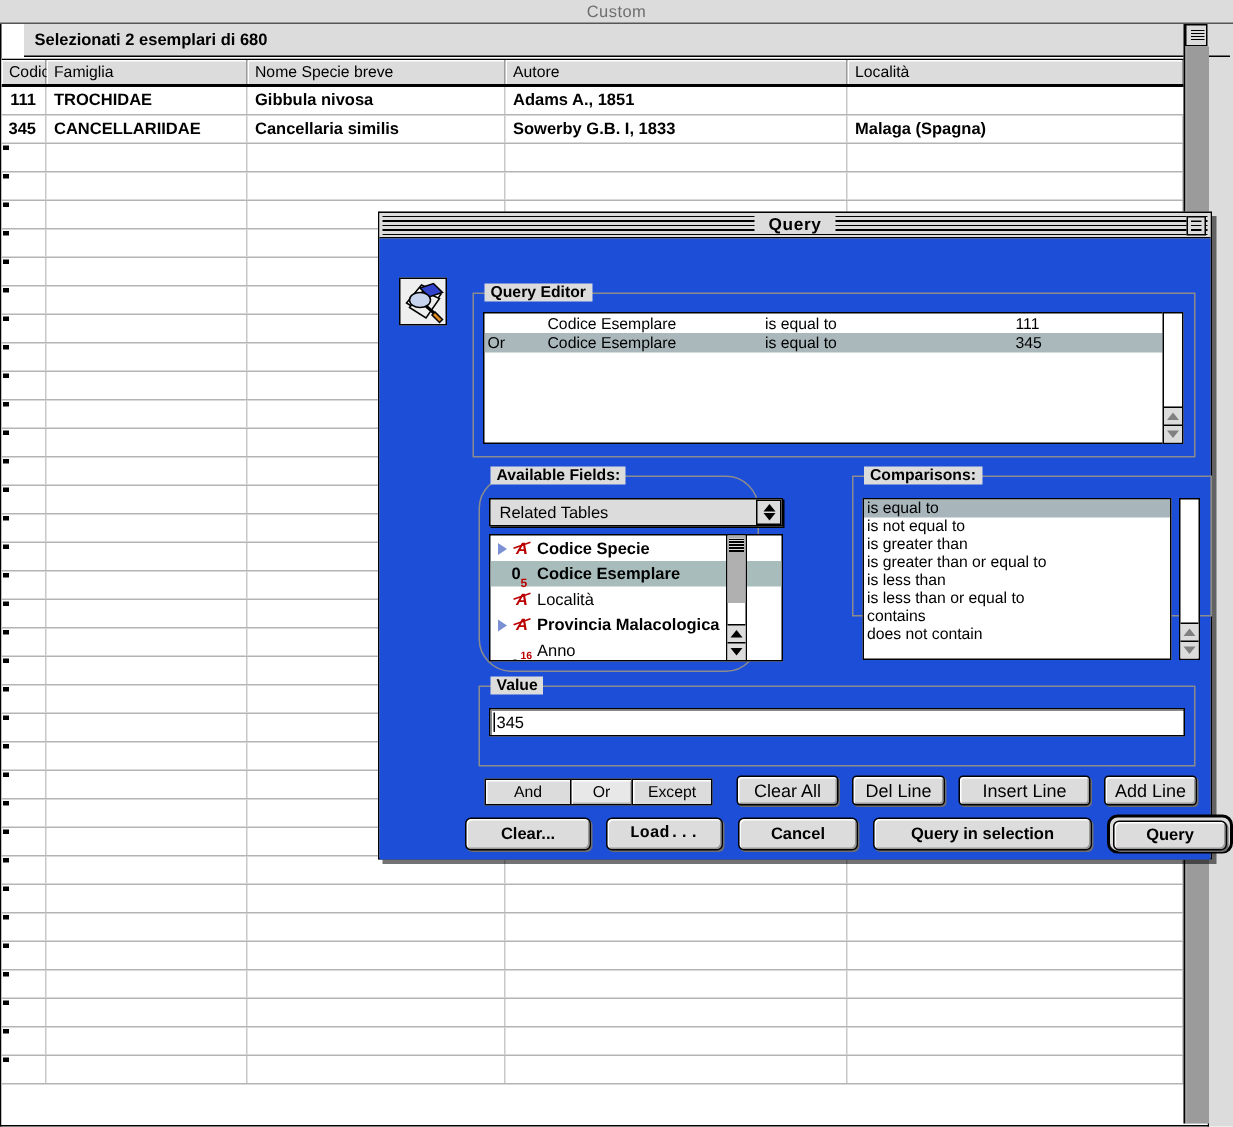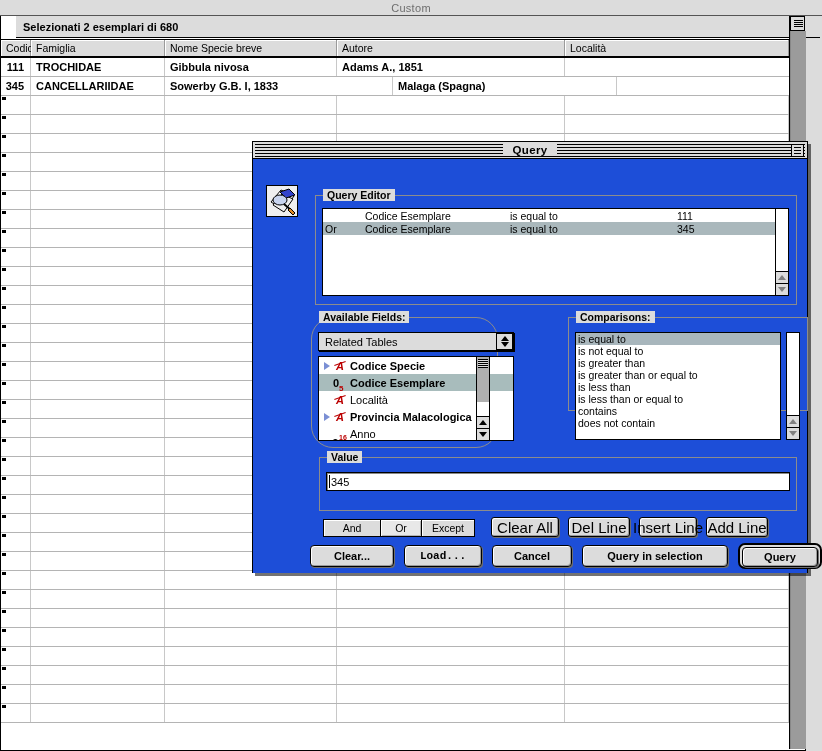--- a/index.html
+++ b/index.html
@@ -121,21 +121,21 @@
   }
 
   
   .grp{position:absolute;border:1px solid #8c8c8c;box-sizing:border-box;}
   .grp>.lg{
     position:absolute;top:-7px;left:7px;background:#dcdcdc;padding:0 4px;
     font-size:10.5px;font-weight:bold;color:#000;white-space:nowrap;
   }
 
   #grp-editor{left:62px;top:36px;width:482px;height:110px;}
-  #grp-fields{left:58px;top:158px;width:187px;height:131px;border-radius:22px;}
+  #grp-fields{left:66px;top:158px;width:187px;height:131px;border-radius:22px;}
   #grp-comp{left:304px;top:158px;width:240px;height:94px;margin-left:11px;}
   #grp-value{left:66px;top:298px;width:478px;height:54px;}
 
   
   #qe-list{
     position:absolute;left:6px;top:12px;width:458px;height:88px;
     background:#fff;border:1px solid #000;box-sizing:border-box;overflow:hidden;
   }
   .qe-row{display:flex;height:13px;align-items:center;font-size:10.5px;color:#000;}
   .qe-row.sel{background:#aab8bc;}
@@ -244,21 +244,21 @@
     background:#fff;border:1px solid #000;box-sizing:border-box;
     box-shadow:inset 1px 1px 0 #888;
     display:flex;align-items:center;
   }
   #value-input .caret{width:1px;height:13px;background:#000;margin-left:2px;}
   #value-input .v{font-size:11px;color:#000;padding-left:1px;}
 
   
   .btn{
     background:#dcdcdc;border:1px solid #000;box-sizing:border-box;
-    font-size:15px;color:#000;display:flex;align-items:center;justify-content:center;
+    font-size:12px;color:#000;display:flex;align-items:center;justify-content:center;
     box-shadow:inset 1px 1px 0 #fff, inset -1px -1px 0 #9a9a9a, 1px 1px 0 #6e6e6e;
     white-space:nowrap;font-family:"Liberation Sans",sans-serif;
   }
   #seg-group{position:absolute;left:70px;top:360px;height:18px;display:flex;}
   #seg-group .seg{
     height:18px;background:#dcdcdc;border:1px solid #000;
     box-sizing:border-box;font-size:10.5px;display:flex;align-items:center;justify-content:center;
     margin-left:-1px;box-shadow:inset 1px 1px 0 #fff;
   }
   #seg-group .seg:first-child{margin-left:0;}
@@ -299,20 +299,21 @@
     <div id="grid-body">
         <div class="row">
           <div class="cell c0 num">111</div>
           <div class="cell c1">TROCHIDAE</div>
           <div class="cell c2">Gibbula nivosa</div>
           <div class="cell c3">Adams A., 1851</div>
         </div>
         <div class="row">
           <div class="cell c0 num">345</div>
           <div class="cell c1">CANCELLARIIDAE</div>
+          <div class="cell c2">Cancellaria similis</div>
           <div class="cell c3">Sowerby G.B. I, 1833</div>
           <div class="cell c4">Malaga (Spagna)</div>
         </div>
         <div class="row empty" style="position: relative;">
           <div class="rowmark"></div>
           <div class="cell c0"></div>
           <div class="cell c1"></div>
           <div class="cell c2"></div>
           <div class="cell c3"></div>
           <div class="cell c4"></div>
@@ -720,21 +721,21 @@
 
     <div id="seg-group">
         <div class="seg" style="width: 58px;">And</div>
         <div class="seg on" style="width: 42px;">Or</div>
         <div class="seg" style="width: 54px;">Except</div>
       </div>
 
     <div id="line-buttons">
         <div class="btn" style="width: 68px;">Clear All</div>
         <div class="btn" style="width: 62px;">Del Line</div>
-        <div class="btn" style="width: 58px;">Insert Line</div>
+        <div class="btn" style="width: 88px;">Insert Line</div>
         <div class="btn" style="width: 62px;">Add Line</div>
       </div>
 
     <div id="action-buttons">
         <div class="btn" style="width: 84px;">Clear...</div>
         <div class="btn" style="width: 78px; font-family: Liberation Mono, monospace;">Load...</div>
         <div class="btn" style="width: 80px;">Cancel</div>
         <div class="btn" style="width: 146px;">Query in selection</div>
         <div class="defwrap">
           <div class="btn" style="width: 76px;">Query</div>

